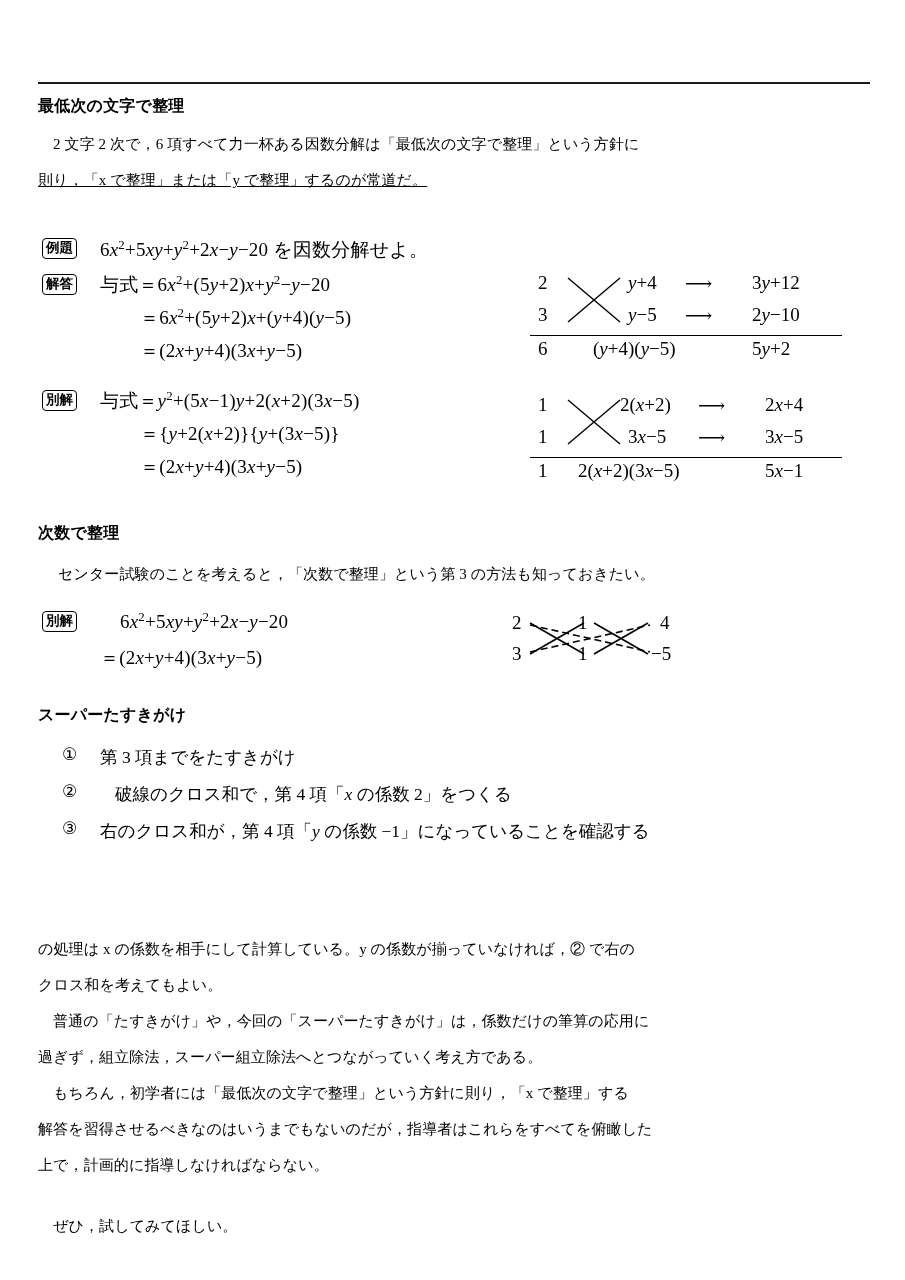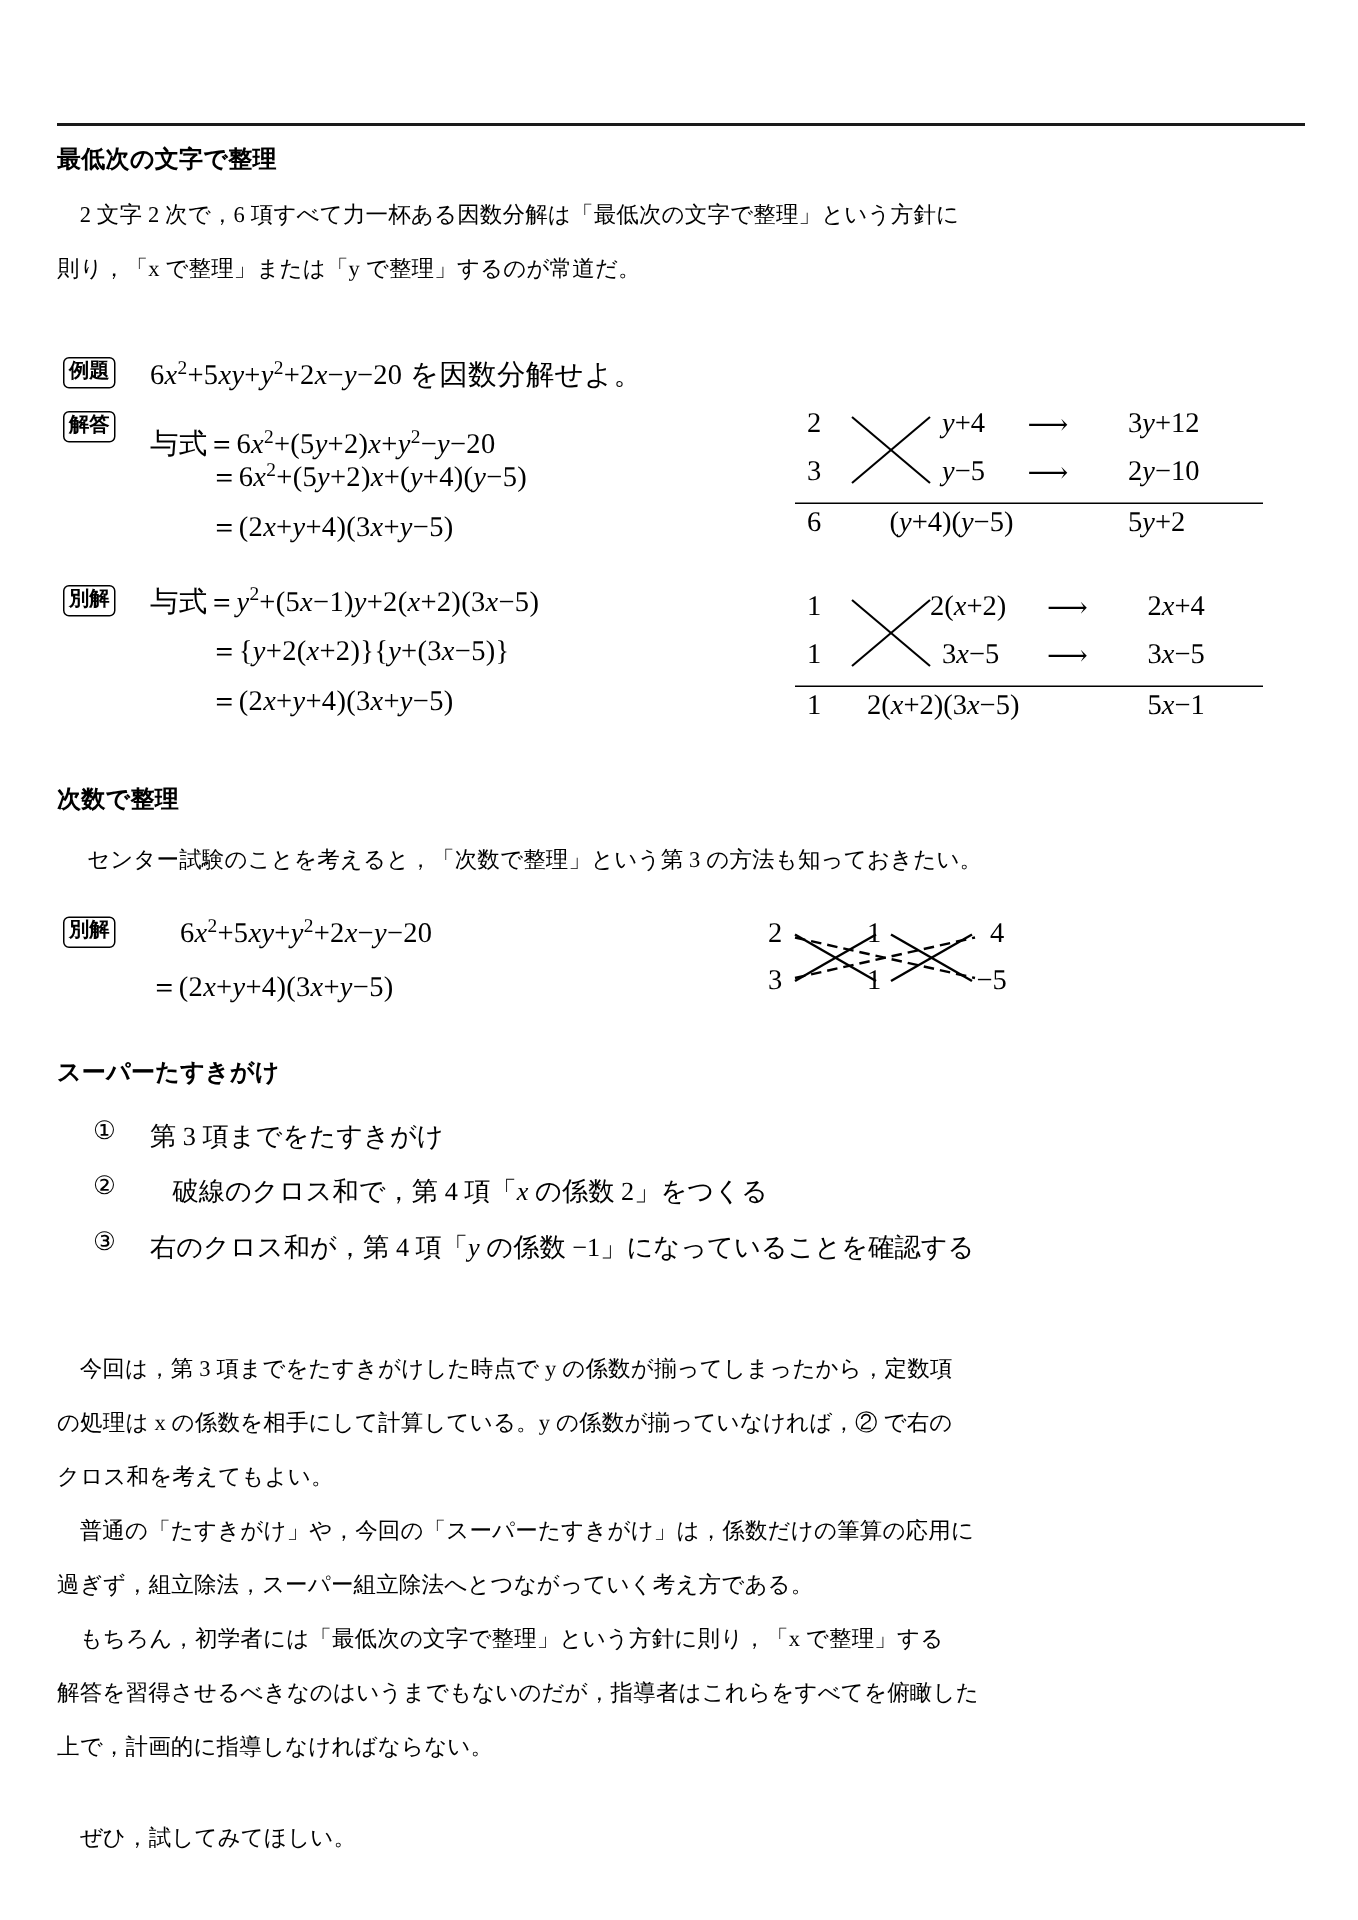--- a/index.html
+++ b/index.html
@@ -123,27 +123,27 @@
 </head>
 <body>
 
 <div class="page">
 
   <div class="title-rule"></div>
 
   <div class="sec-head" style="left:38px; top:96px;">最低次の文字で整理</div>
 
   <div class="para" style="left:38px; top:126px; width:840px;">　2 文字 2 次で，6 項すべて力一杯ある因数分解は「最低次の文字で整理」という方針に</div>
-  <div class="para" style="left:38px; top:162px; width:840px;">則り，「x で整理」または「y で整理」するのが常道だ。</div>
+  <div class="para" style="left:38px; top:162px; width:840px;text-decoration:underline;">則り，「x で整理」または「y で整理」するのが常道だ。</div>
 
   <div class="tag" style="left:42px; top:238px;">例題</div>
   <div class="math" style="left:100px; top:237px;">6<i>x</i><span class="sup">2</span>+5<i>xy</i>+<i>y</i><span class="sup">2</span>+2<i>x</i>−<i>y</i>−20 を因数分解せよ。</div>
 
   <div class="tag" style="left:42px; top:274px;">解答</div>
-  <div class="math" style="left:100px; top:272px;margin-top:11px;">与式＝6<i>x</i><span class="sup">2</span>+(5<i>y</i>+2)<i>x</i>+<i>y</i><span class="sup">2</span>−<i>y</i>−20</div>
+  <div class="math" style="left:100px; top:272px;">与式＝6<i>x</i><span class="sup">2</span>+(5<i>y</i>+2)<i>x</i>+<i>y</i><span class="sup">2</span>−<i>y</i>−20</div>
   <div class="math" style="left:140px; top:305px;">＝6<i>x</i><span class="sup">2</span>+(5<i>y</i>+2)<i>x</i>+(<i>y</i>+4)(<i>y</i>−5)</div>
   <div class="math" style="left:140px; top:338px;">＝(2<i>x</i>+<i>y</i>+4)(3<i>x</i>+<i>y</i>−5)</div>
 
   <div class="cross" style="left:530px; top:270px; width:350px; height:95px;">
     <div class="cell" style="left:8px; top:2px;">2</div>
     <div class="cell" style="left:8px; top:34px;">3</div>
 
     <svg width="90" height="72" style="left:28px; top:0px;">
       <line x1="10" y1="8" x2="62" y2="52" stroke="#000" stroke-width="1.4"></line>
       <line x1="62" y1="8" x2="10" y2="52" stroke="#000" stroke-width="1.4"></line>
@@ -228,21 +228,20 @@
 
   <div class="listnum" style="left:62px; top:744px;">①</div>
   <div class="listitem" style="left:100px; top:745px;">第 3 項までをたすきがけ</div>
 
   <div class="listnum" style="left:62px; top:781px;">②</div>
   <div class="listitem" style="left:100px; top:782px;margin-left:15px;">破線のクロス和で，第 4 項「<i>x</i> の係数 2」をつくる</div>
 
   <div class="listnum" style="left:62px; top:818px;">③</div>
   <div class="listitem" style="left:100px; top:819px;">右のクロス和が，第 4 項「<i>y</i> の係数 −1」になっていることを確認する</div>
 
-  <div class="para" style="left:38px; top:895px; width:845px;">　今回は，第 3 項までをたすきがけした時点で y の係数が揃ってしまったから，定数項</div>
   <div class="para" style="left:38px; top:931px; width:845px;">の処理は x の係数を相手にして計算している。y の係数が揃っていなければ，② で右の</div>
   <div class="para" style="left:38px; top:967px; width:845px;">クロス和を考えてもよい。</div>
 
   <div class="para" style="left:38px; top:1003px; width:845px;">　普通の「たすきがけ」や，今回の「スーパーたすきがけ」は，係数だけの筆算の応用に</div>
   <div class="para" style="left:38px; top:1039px; width:845px;">過ぎず，組立除法，スーパー組立除法へとつながっていく考え方である。</div>
 
   <div class="para" style="left:38px; top:1075px; width:845px;">　もちろん，初学者には「最低次の文字で整理」という方針に則り，「x で整理」する</div>
   <div class="para" style="left:38px; top:1111px; width:845px;">解答を習得させるべきなのはいうまでもないのだが，指導者はこれらをすべてを俯瞰した</div>
   <div class="para" style="left:38px; top:1147px; width:845px;">上で，計画的に指導しなければならない。</div>
 

